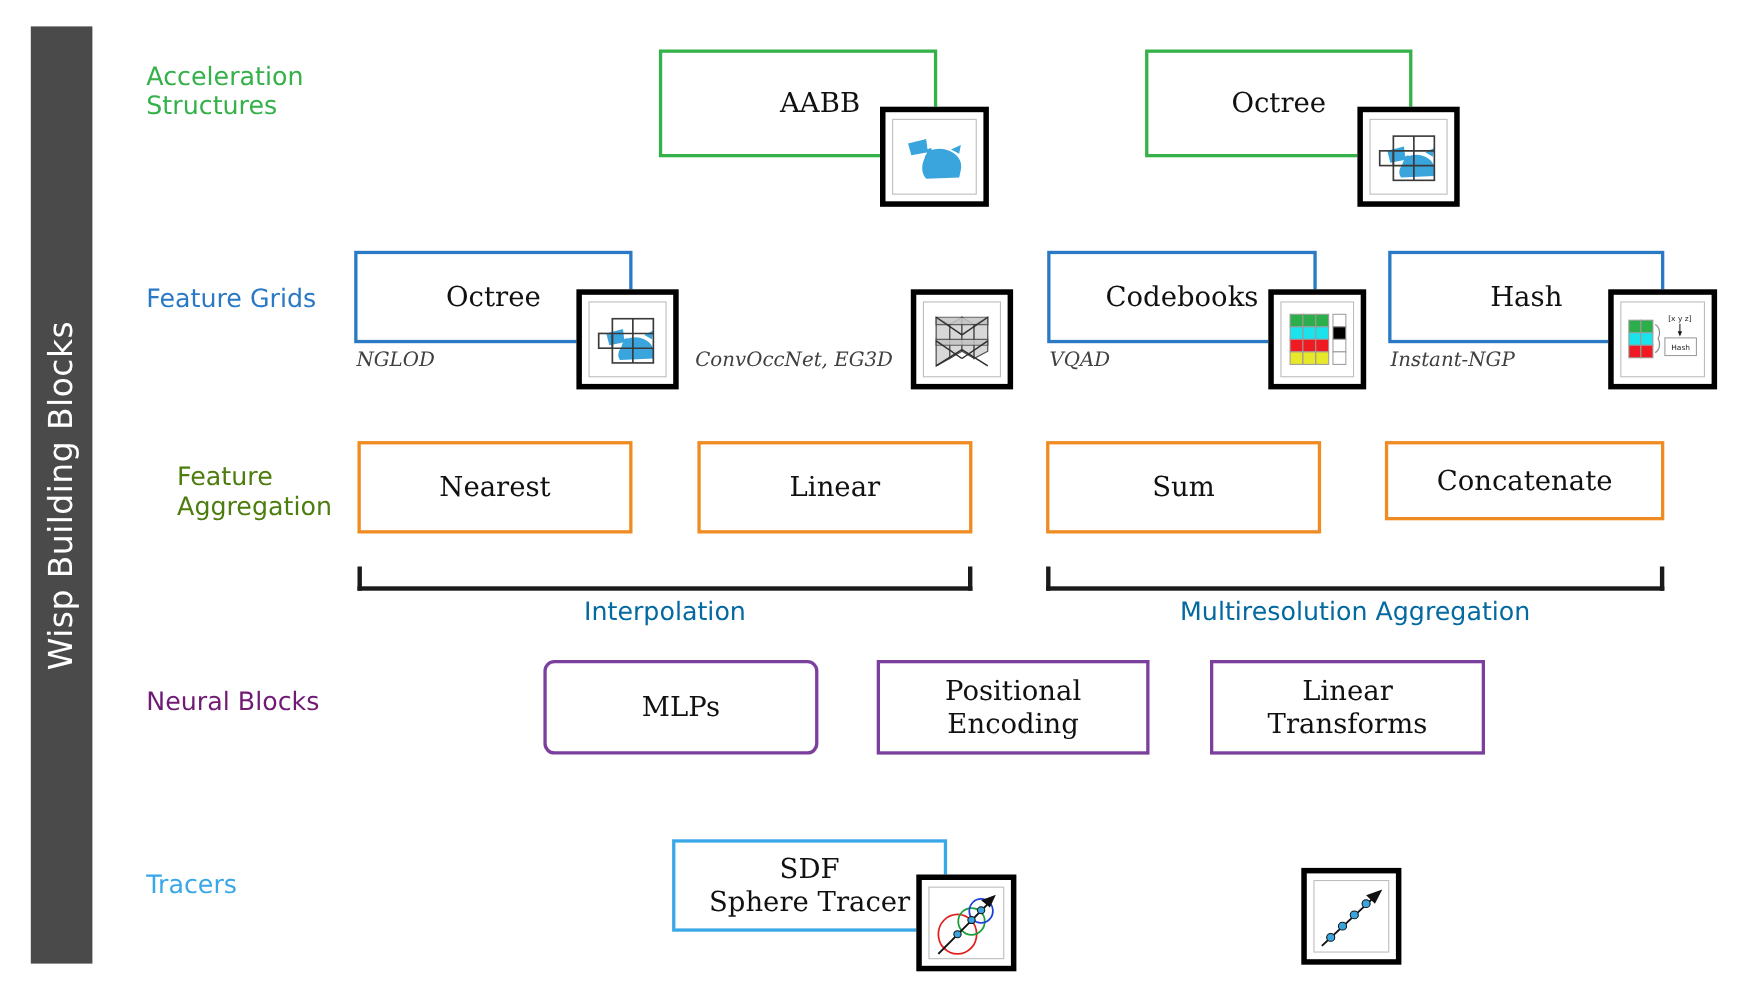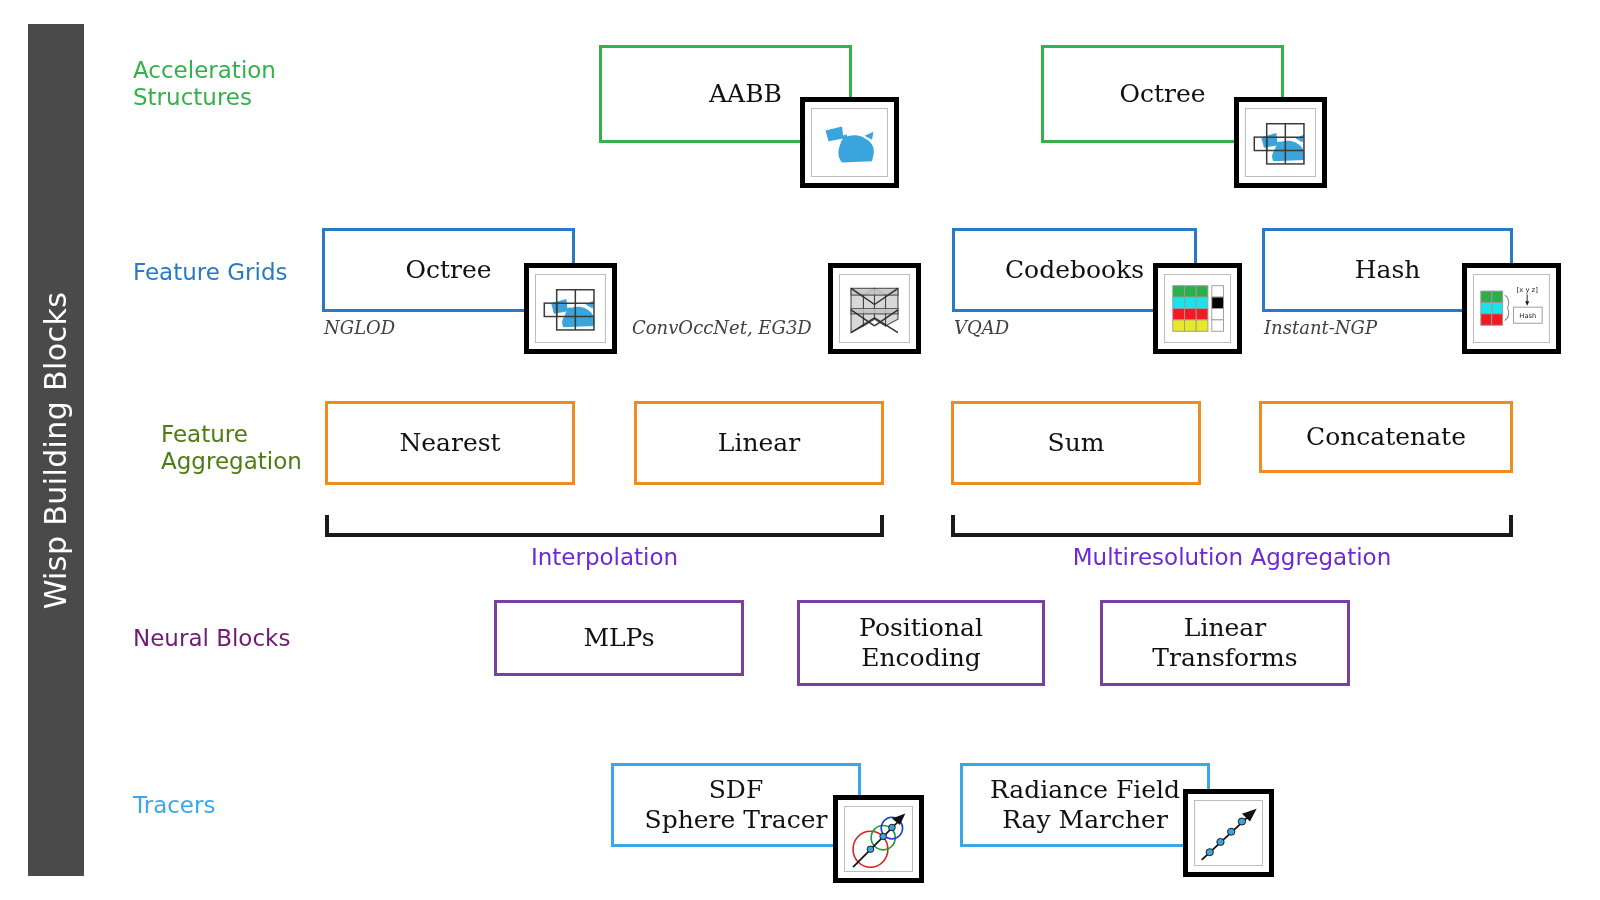--- a/index.html
+++ b/index.html
@@ -84,21 +84,21 @@
 
   
   .bracket{position:absolute;z-index:1;}
   .bracket .bar{position:absolute;left:0;top:0;height:4px;width:100%;background:#1a1a1a;}
   .bracket .tickL,.bracket .tickR{position:absolute;top:-18px;width:4px;height:22px;background:#1a1a1a;}
   .bracket .tickL{left:0;}
   .bracket .tickR{right:0;}
   .bracket-label{
     position:absolute;text-align:center;
     font-family:"DejaVu Sans", sans-serif;
-    font-size:23px;color:#6d28d9;white-space:nowrap;
+    font-size:23px;color:#0369a1;white-space:nowrap;
     z-index:1;
   }
 </style>
 </head>
 <body>
 
 <div id="canvas">
 
   <div class="sidebar">
     <div class="sidebar-label">Wisp Building Blocks</div>
@@ -269,21 +269,21 @@
   </div>
   <div class="bracket-label" style="left:325px;top:544px;width:559px;">Interpolation</div>
 
   <div class="bracket" style="left:951px;top:533px;width:562px;height:4px;">
     <div class="bar"></div>
     <div class="tickL"></div>
     <div class="tickR"></div>
   </div>
   <div class="bracket-label" style="left:951px;top:544px;width:562px;">Multiresolution Aggregation</div>
 
-  <div class="block purple" style="left:494px;top:600px;width:250px;height:76px;">
+  <div class="block purple" style="left:494px;top:600px;width:250px;height:86px;border-radius:10px;">
     <span>MLPs</span>
   </div>
   <div class="block purple" style="left:797px;top:600px;width:248px;height:86px;">
     <span>Positional
 Encoding</span>
   </div>
   <div class="block purple" style="left:1100px;top:600px;width:250px;height:86px;">
     <span>Linear
 Transforms</span>
   </div>
@@ -300,24 +300,20 @@
         <ellipse cx="70" cy="33" rx="16" ry="17" fill="none" stroke="#1e40d8" stroke-width="2.4"></ellipse>
         <line x1="12" y1="94" x2="84" y2="18" stroke="#111" stroke-width="2.6"></line>
         <polygon points="90,10 70,18 82,28" fill="#111"></polygon>
         <circle cx="38" cy="66" r="5" fill="#3aa4dd" stroke="#111" stroke-width="1.4"></circle>
         <circle cx="57" cy="46" r="5" fill="#3aa4dd" stroke="#111" stroke-width="1.4"></circle>
         <circle cx="70" cy="32" r="5" fill="#3aa4dd" stroke="#111" stroke-width="1.4"></circle>
       </svg>
     </div>
   </div>
 
-  <div class="block lightblue" style="left:960px;top:763px;width:250px;height:84px;">
-    <span>Radiance Field
-Ray Marcher</span>
-  </div>
   <div class="thumb" style="left:1183px;top:789px;width:91px;height:88px;">
     <div class="thumb-inner">
       <svg viewBox="0 0 100 100" preserveAspectRatio="none">
         <line x1="10" y1="92" x2="84" y2="20" stroke="#111" stroke-width="2.6"></line>
         <polygon points="92,12 70,20 82,32" fill="#111"></polygon>
         <circle cx="22" cy="80" r="5.5" fill="#3aa4dd" stroke="#111" stroke-width="1.4"></circle>
         <circle cx="38" cy="64" r="5.5" fill="#3aa4dd" stroke="#111" stroke-width="1.4"></circle>
         <circle cx="54" cy="48" r="5.5" fill="#3aa4dd" stroke="#111" stroke-width="1.4"></circle>
         <circle cx="70" cy="32" r="5.5" fill="#3aa4dd" stroke="#111" stroke-width="1.4"></circle>
       </svg>

